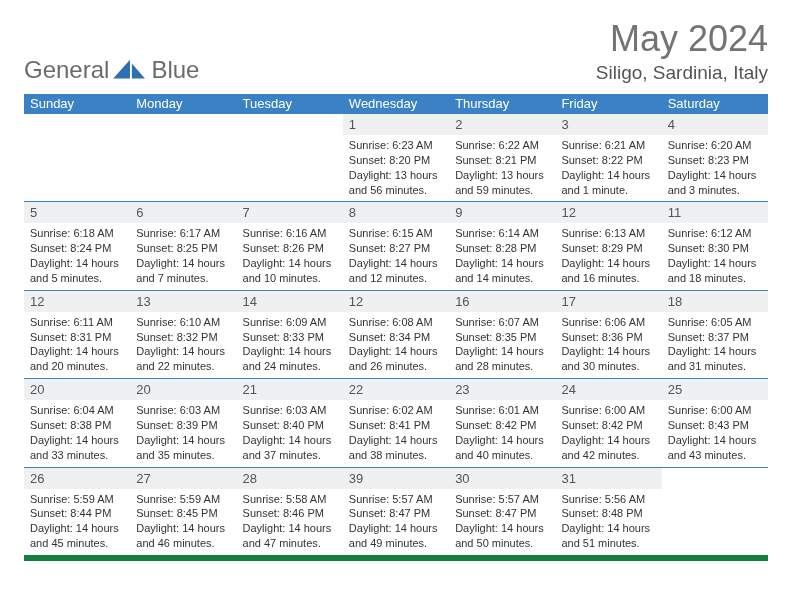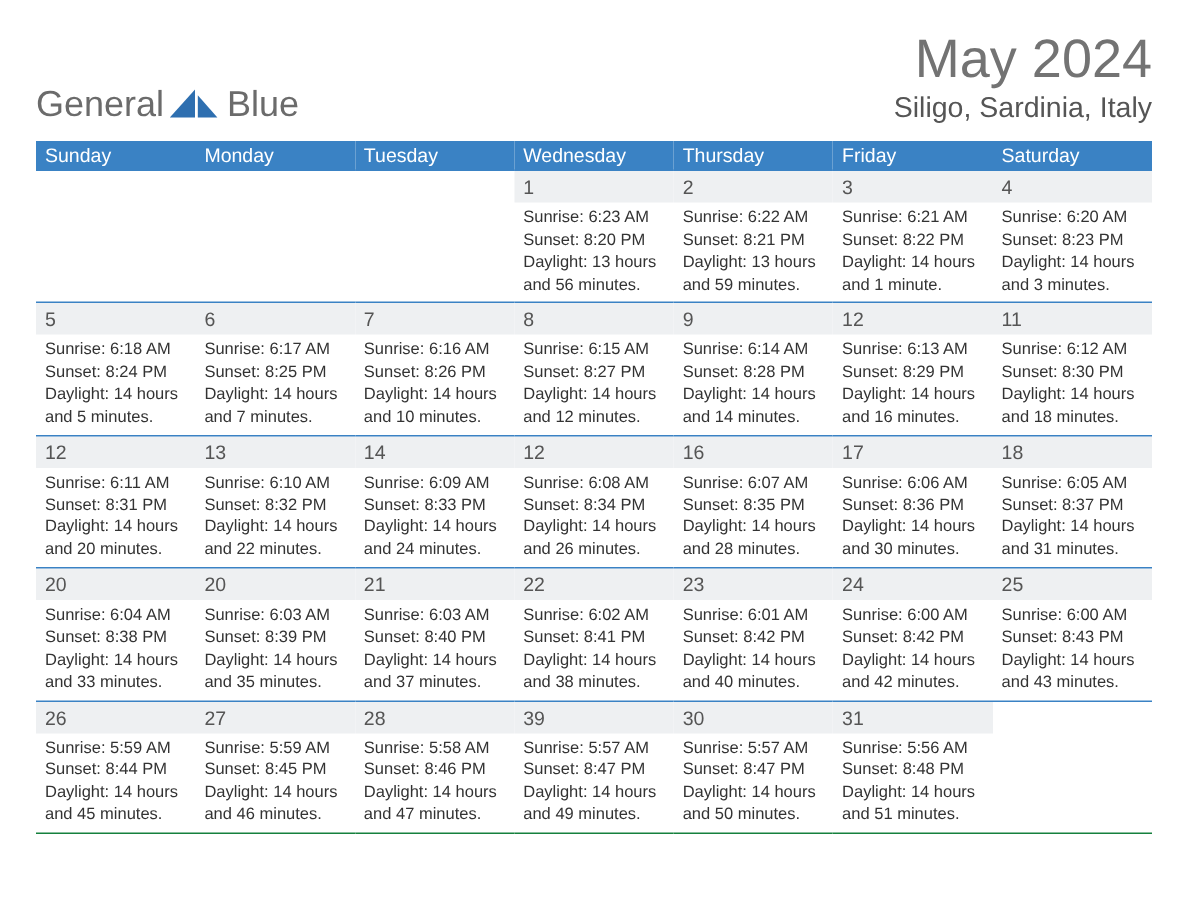--- a/index.html
+++ b/index.html
@@ -38,21 +38,21 @@
     color: #555;
     font-size: 13px;
     padding: 3px 6px;
   }
   .daybody {
     font-size: 11px;
     color: #333;
     padding: 3px 6px 4px 6px;
     line-height: 1.35;
   }
-  .calendar tbody tr:last-child td { border-bottom: 1px solid #15803d; }
+  .calendar tbody tr:last-child td { border-bottom: 6px solid #15803d; }
 </style>
 </head>
 <body>
 
 <div class="page">
   <div class="header">
     <div class="logo">
       <span class="logo-text">General</span>
       <svg class="logo-svg" viewBox="0 0 40 30">
         <path d="M2 24 L20 4 L20 24 Z" fill="#2e6fb0"></path>

